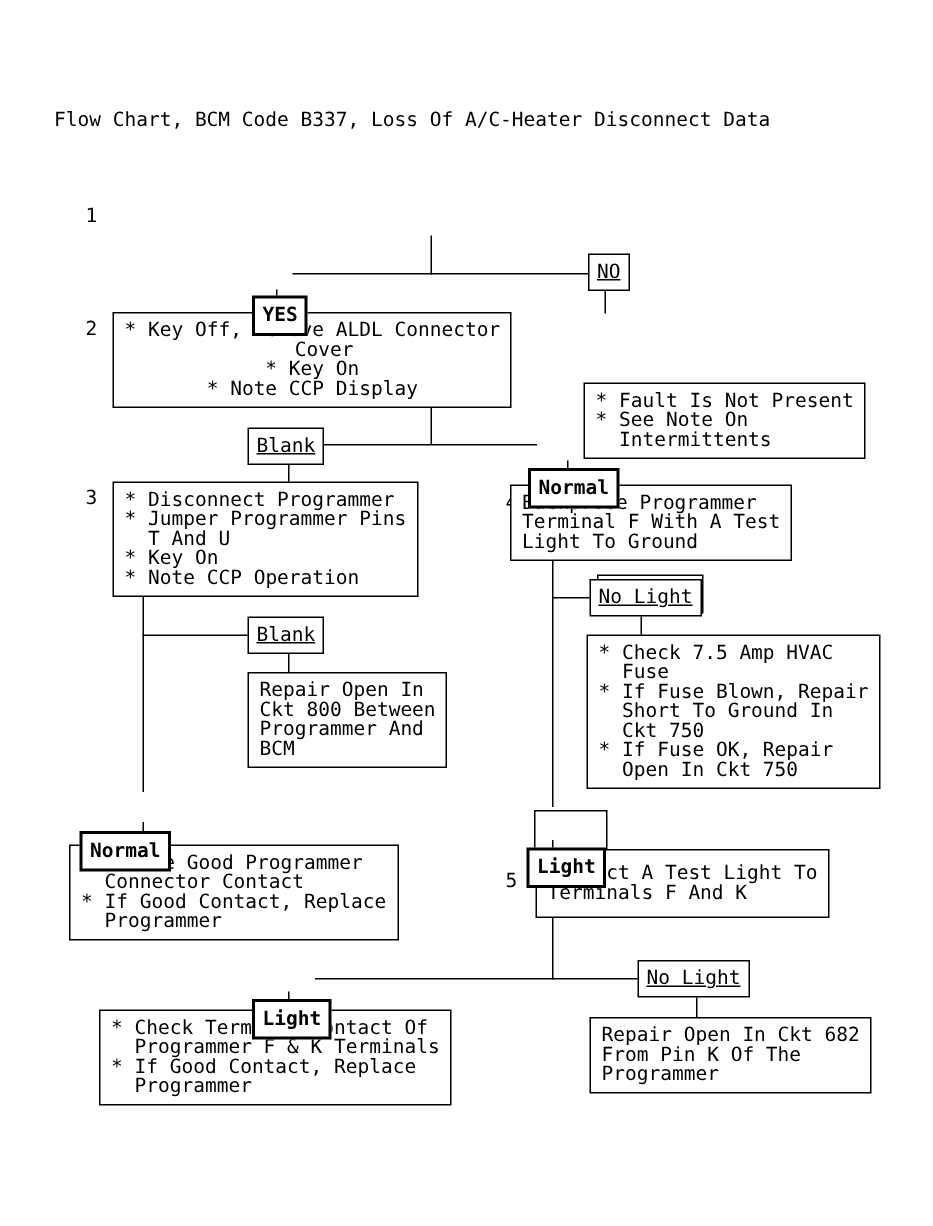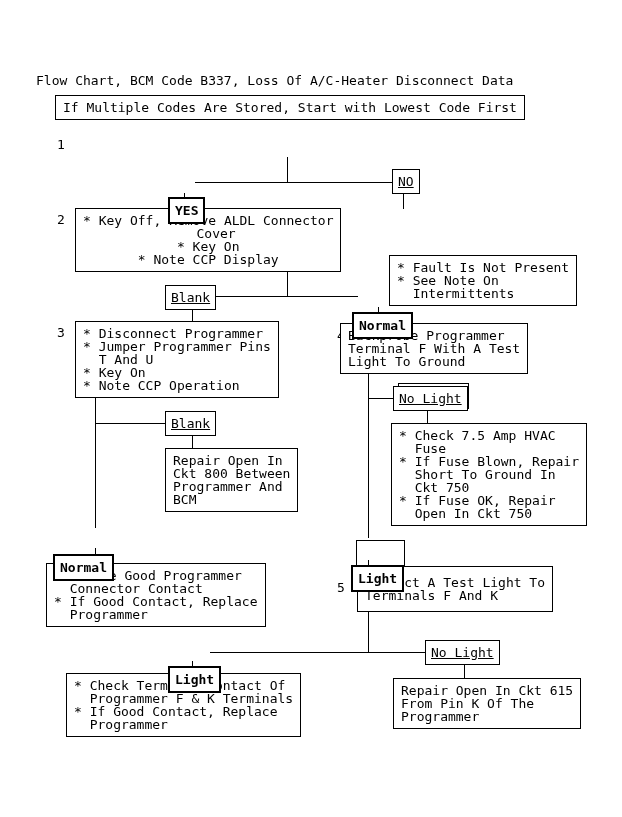--- a/index.html
+++ b/index.html
@@ -49,21 +49,20 @@
   <div class="ln" style="left:368px;top:612px;width:1px;height:41px;"></div>
   <div class="ln" style="left:210px;top:652px;width:220px;height:1px;"></div>
   <div class="ln" style="left:192px;top:661px;width:1px;height:17px;"></div>
   <div class="ln" style="left:464px;top:661px;width:1px;height:18px;"></div>
 
   <div class="ghost" style="left:398px;top:383px;width:69px;height:24px;"></div>
   <div class="ghost" style="left:356px;top:540px;width:47px;height:26px;"></div>
 
   <div class="title" style="left:36px;top:74px;">Flow Chart, BCM Code B337, Loss Of A/C-Heater Disconnect Data</div>
 
-  <div class="box" style="left:55px;top:95px;">If Multiple Codes Are Stored, Start with Lowest Code First</div>
 
   <div class="num" style="left:57px;top:138px;">1</div>
   <div class="num" style="left:57px;top:213px;">2</div>
   <div class="num" style="left:57px;top:326px;">3</div>
   <div class="num" style="left:337px;top:329px;">4</div>
   <div class="num" style="left:337px;top:581px;">5</div>
 
   <div class="box" style="left:75px;top:208px;text-align:center;">* Key Off, Remove ALDL Connector
   Cover
 * Key On
@@ -93,21 +92,21 @@
   <div class="box" style="left:46px;top:563px;">* Ensure Good Programmer
   Connector Contact
 * If Good Contact, Replace
   Programmer</div>
   <div class="box" style="left:357px;top:566px;height:46px;padding-top:9px;box-sizing:border-box;">Connect A Test Light To
 Terminals F And K</div>
   <div class="box" style="left:46px;top:673px;margin-left:20px;">* Check Terminal Contact Of
   Programmer F &amp; K Terminals
 * If Good Contact, Replace
   Programmer</div>
-  <div class="box" style="left:393px;top:678px;">Repair Open In Ckt 615
+  <div class="box" style="left:393px;top:678px;">Repair Open In Ckt 682
 From Pin K Of The
 Programmer</div>
 
   <div class="lbl bold" style="left:168px;top:169px;">YES</div>
   <div class="lbl und" style="left:392px;top:169px;">NO</div>
   <div class="lbl und" style="left:165px;top:285px;">Blank</div>
   <div class="lbl bold" style="left:352px;top:284px;">Normal</div>
   <div class="lbl und" style="left:165px;top:411px;">Blank</div>
   <div class="lbl und" style="left:393px;top:386px;">No Light</div>
   <div class="lbl bold" style="left:53px;top:526px;">Normal</div>

